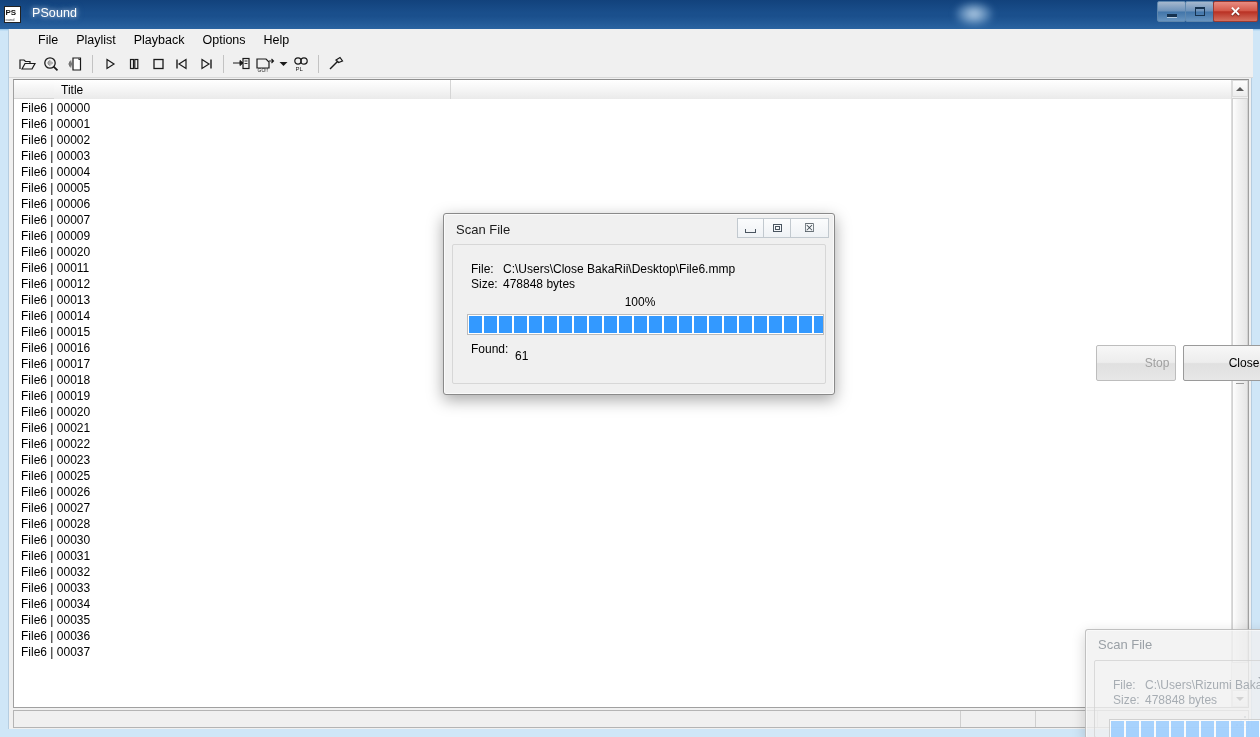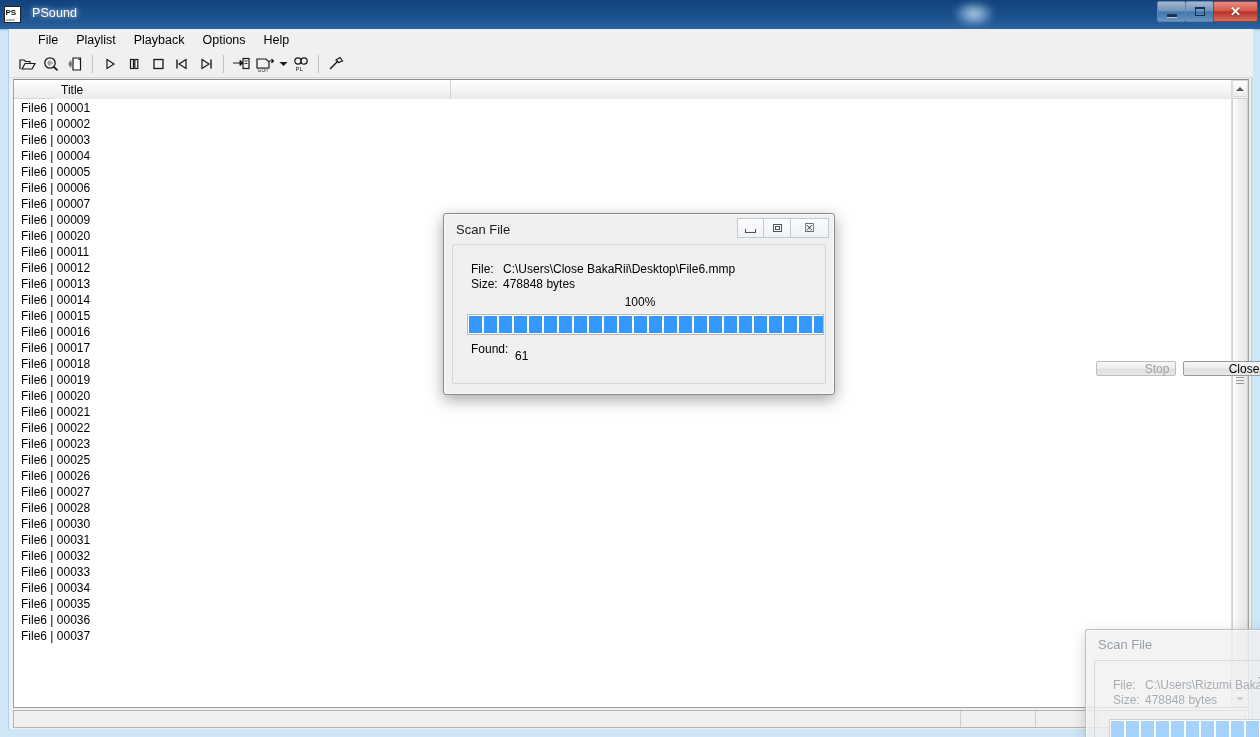--- a/index.html
+++ b/index.html
@@ -179,21 +179,21 @@
     background:#ffffff;border:1px solid #bcbcbc;box-sizing:border-box;
     padding:1px;overflow:hidden;
   }
   #progress .bars{display:flex;height:100%;}
   #progress .bars span{
     display:block;width:13px;height:100%;background:#3399ff;margin-right:2px;flex:none;
   }
   #lbl-found-k{left:18px;top:97px;}
   #lbl-found-v{left:62px;top:84px;margin-top:20px;}
   .dlg-btn{
-    position:absolute;top:147px;width:80px;height:15px;
+    position:absolute;top:131px;width:80px;height:36px;
     border:1px solid #9a9a9a;border-radius:2px;box-sizing:border-box;
     background:linear-gradient(to bottom,#f7f7f7 0%,#ededed 48%,#e0e0e0 52%,#e7e7e7 100%);
     font-size:12px;color:#000;display:flex;align-items:center;justify-content:center;
     cursor:default;
     padding-left:42px;
   }
   #btn-stop{left:652px;color:#a0a0a0;border-color:#bdbdbd;}
   #btn-close{left:739px;}
   
   #ghost-dialog{
@@ -364,20 +364,21 @@
     </div>
 
     <div id="list-view">
 
       <div id="list-header">
         <div class="col-head" id="col-title">Title</div>
         <div class="col-head" id="col-rest"></div>
       </div>
 
       <div id="list-body">
+          <div class="list-row">File6 | 00000</div>
           <div class="list-row">File6 | 00001</div>
           <div class="list-row">File6 | 00002</div>
           <div class="list-row">File6 | 00003</div>
           <div class="list-row">File6 | 00004</div>
           <div class="list-row">File6 | 00005</div>
           <div class="list-row">File6 | 00006</div>
           <div class="list-row">File6 | 00007</div>
           <div class="list-row">File6 | 00009</div>
           <div class="list-row">File6 | 00020</div>
           <div class="list-row">File6 | 00011</div>

